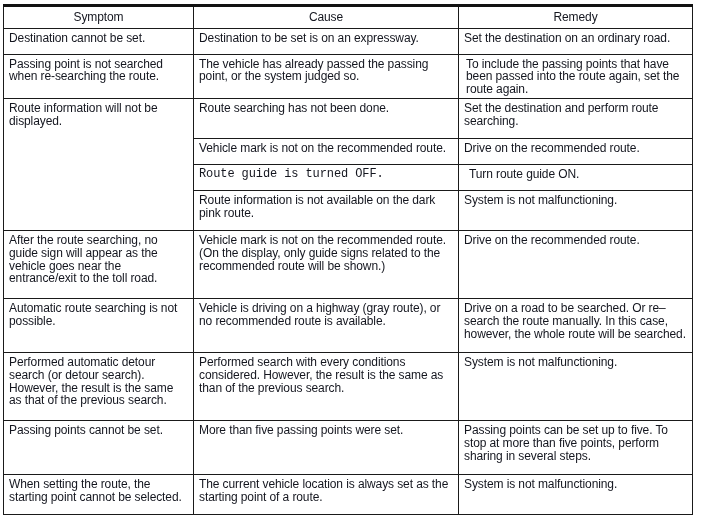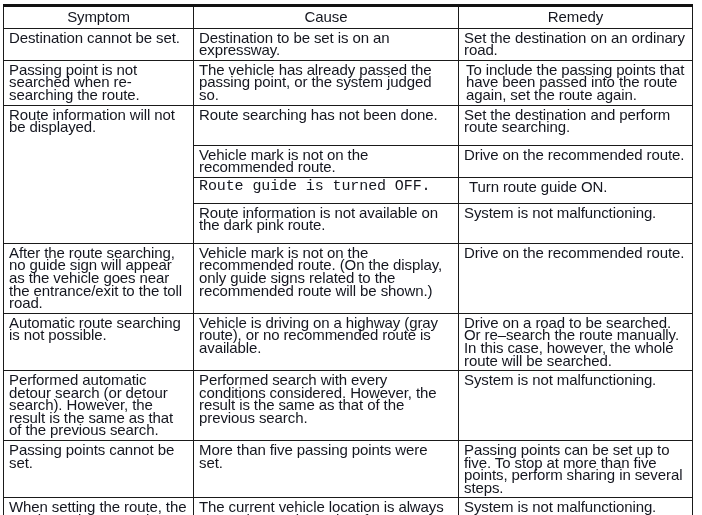--- a/index.html
+++ b/index.html
@@ -33,21 +33,21 @@
 
   table.troubleshoot col.c-symptom { width: 190px; }
   table.troubleshoot col.c-cause   { width: 265px; }
   table.troubleshoot col.c-remedy  { width: 234px; }
 
   table.troubleshoot th,
   table.troubleshoot td {
     border: 1px solid #1a1a1a;
     vertical-align: top;
     padding: 3px 5px 3px 5px;
-    font-size: 15px;
+    font-size: 12px;
     line-height: 12.6px;
     letter-spacing: -0.1px;
     font-weight: 400;
     color: #14161f;
   }
 
   table.troubleshoot thead th {
     text-align: center;
     vertical-align: middle;
     padding-top: 4px;
@@ -113,21 +113,21 @@
           <td style="height: 61px;">Vehicle mark is not on the recommended route. (On the display, only guide signs related to the recommended route will be shown.)</td>
           <td style="height: 61px;">Drive on the recommended route.</td>
         </tr>
         <tr>
           <td>Automatic route searching is not possible.</td>
           <td style="height: 47px;">Vehicle is driving on a highway (gray route), or no recommended route is available.</td>
           <td style="height: 47px;">Drive on a road to be searched. Or re–search the route manually. In this case, however, the whole route will be searched.</td>
         </tr>
         <tr>
           <td>Performed automatic detour search (or detour search). However, the result is the same as that of the previous search.</td>
-          <td style="height: 61px;">Performed search with every conditions considered. However, the result is the same as that of the previous search.</td>
+          <td style="height: 61px;">Performed search with every conditions considered. However, the result is the same as than of the previous search.</td>
           <td style="height: 61px;">System is not malfunctioning.</td>
         </tr>
         <tr>
           <td>Passing points cannot be set.</td>
           <td style="height: 47px;">More than five passing points were set.</td>
           <td style="height: 47px; margin-left: 24px;">Passing points can be set up to five. To stop at more than five points, perform sharing in several steps.</td>
         </tr>
         <tr>
           <td>When setting the route, the starting point cannot be selected.</td>
           <td style="height: 33px;">The current vehicle location is always set as the starting point of a route.</td>

